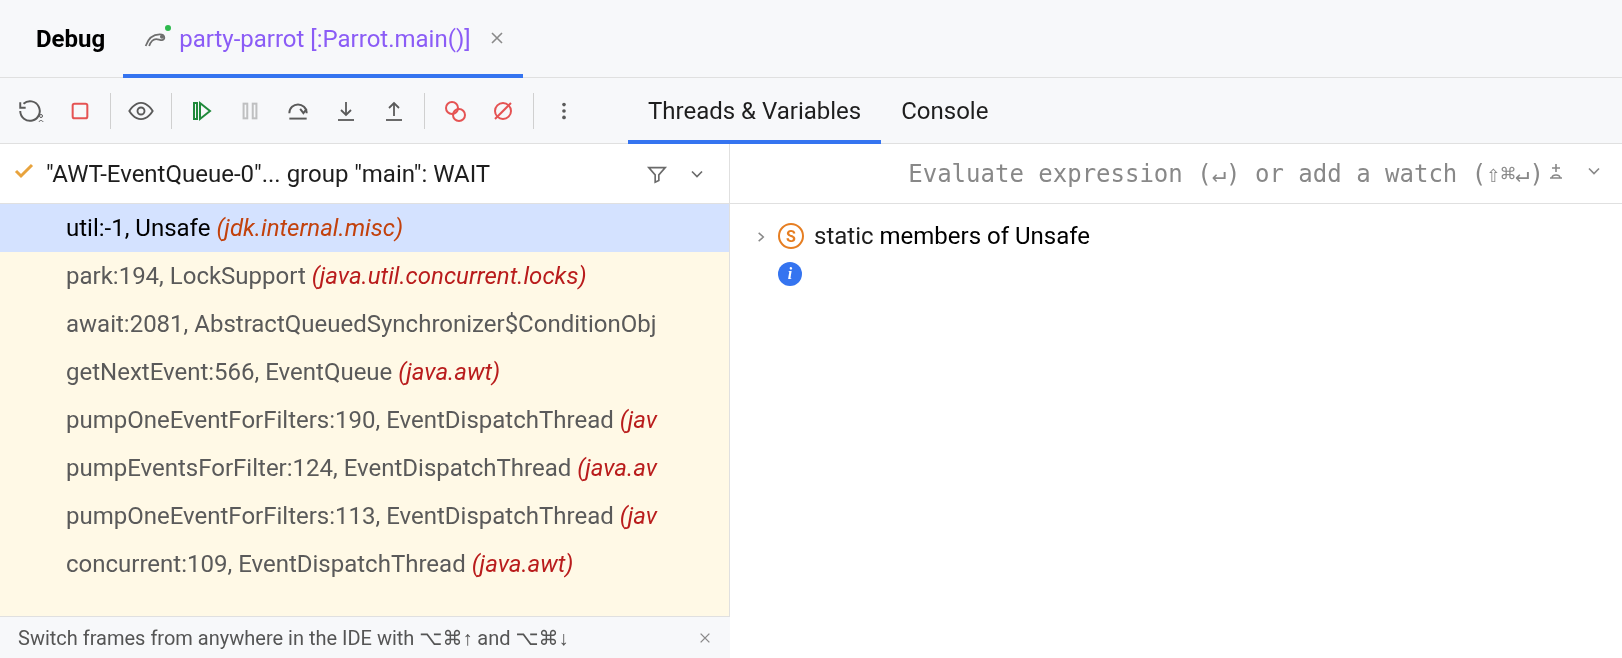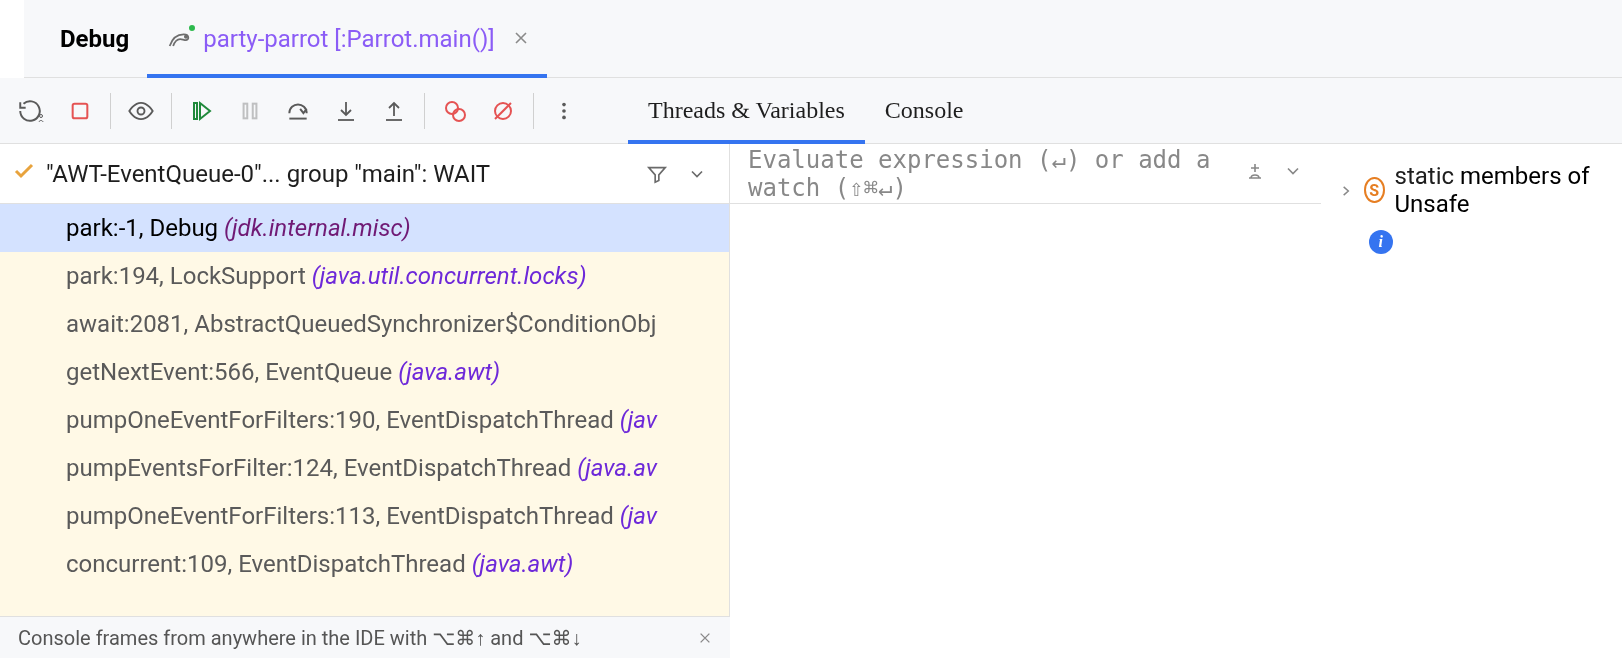--- a/index.html
+++ b/index.html
@@ -1,51 +1,51 @@
 <!DOCTYPE html>
 <html><head>
 <meta charset="utf-8">
 <style>
   * { box-sizing: border-box; margin: 0; padding: 0; }
   html, body { width: 1622px; height: 658px; font-family: -apple-system, BlinkMacSystemFont, "Segoe UI", Roboto, sans-serif; background: #fff; color: #1e1e1e; overflow: hidden; }
   
   
-  .header-tabs { display: flex; align-items: center; height: 78px; background: #f7f8fa; border-bottom: 1px solid #e0e0e0; padding: 0 18px; margin-left: 24px; }
+  .header-tabs { display: flex; align-items: center; height: 78px; background: #f7f8fa; border-bottom: 1px solid #e0e0e0; padding: 0 18px; }
   .header-tab { display: flex; align-items: center; height: 100%; padding: 0 18px; font-size: 24px; position: relative; }
   .header-tab.debug { font-weight: 700; color: #000; }
   .header-tab.run { color: #8b5cf6; }
   .header-tab.run.active::after { content:""; position:absolute; left:0; right:0; bottom:-1px; height:4px; background:#3574f0; }
   .parrot-icon { margin-right: 10px; display:inline-flex; align-items:center; position:relative; }
   .close-x { margin-left: 18px; color:#6e6e6e; font-size:22px; cursor:pointer; }
   
   
-  .toolbar { display:flex; align-items:center; height:66px; background:#f7f8fa; border-bottom:1px solid #e0e0e0; padding:0 8px;font-family:Liberation Serif, serif; }
+  .toolbar { display:flex; align-items:center; height:66px; background:#f7f8fa; border-bottom:1px solid #e0e0e0; padding:0 8px; }
   .tool-btn { width:48px; height:48px; display:flex; align-items:center; justify-content:center; cursor:pointer; border-radius:4px; }
   .vsep { width:1px; height:36px; background:#d0d0d0; margin:0 6px; }
   .content-tabs { display:flex; height:100%; margin-left:40px; }
   .content-tab { display:flex; align-items:center; padding:0 20px; font-size:24px; color:#1e1e1e; position:relative; cursor:pointer; }
   .content-tab.active::after { content:""; position:absolute; left:0; right:0; bottom:-1px; height:4px; background:#3574f0; }
   
   
   .body { display:flex; height: calc(658px - 78px - 66px - 42px); }
   .left-panel { width: 730px; border-right:1px solid #e0e0e0; display:flex; flex-direction:column; }
-  .right-panel { flex:1; display:flex; flex-direction:row; }
+  .right-panel { flex:1; display:flex; flex-direction:column;text-align:right; }
   
   
   .thread-header { display:flex; align-items:center; height:60px; padding:0 12px; border-bottom:1px solid #e0e0e0; font-size:24px; }
   .check-icon { margin-right:10px; }
   .thread-label { flex:1; white-space:nowrap; overflow:hidden; }
   .hdr-icon { width:40px; height:40px; display:flex; align-items:center; justify-content:center; cursor:pointer; }
   
   
   .frames { flex:1; overflow:hidden; background:#fff9e6; }
   .frame { padding:10px 0 10px 66px; font-size:24px; color:#5a5a5a; white-space:nowrap; overflow:hidden; }
   .frame.selected { background:#d4e2ff; color:#000; }
-  .frame .pkg { font-style:italic; color:#6d28d9; }
-  .frame.selected .pkg { color:#701a75;margin-top:12px; }
+  .frame .pkg { font-style:italic; color:#b91c1c; }
+  .frame.selected .pkg { color:#c2410c;margin-top:12px; }
   
   
   .watch-input { height:60px; border-bottom:1px solid #e0e0e0; display:flex; align-items:center; padding:0 18px; color:#888; font-size:24px; font-family: ui-monospace, Menlo, monospace; }
   .watch-input .ph { flex:1; }
   .watch-icons { display:flex; gap:16px; }
   .var-list { padding:12px 0; }
   .var-row { display:flex; align-items:center; padding:6px 18px; font-size:24px; gap:10px; }
   .var-row .expand { width:20px; color:#888; }
   .s-badge { width:26px; height:26px; border:2px solid #e67e22; border-radius:50%; display:flex; align-items:center; justify-content:center; font-size:16px; font-weight:700; color:#e67e22; }
   .info-badge { width:24px; height:24px; background:#3574f0; border-radius:50%; display:flex; align-items:center; justify-content:center; color:#fff; font-size:16px; font-weight:700; font-style:italic; font-family:Georgia,serif; }
@@ -184,21 +184,21 @@
           </svg>
       </span>
       <span class="hdr-icon">
         <svg width="20" height="20" viewBox="0 0 24 24" fill="none" stroke="#6a6a6a" stroke-width="2">
             <path d="M6 9l6 6 6-6"></path>
           </svg>
       </span>
     </div>
     <div class="frames">
       <div class="frame selected">
-        <span>park:-1, Debug </span><span class="pkg">(jdk.internal.misc)</span>
+        <span>util:-1, Unsafe </span><span class="pkg">(jdk.internal.misc)</span>
       </div>
       <div class="frame">
         <span>park:194, LockSupport </span><span class="pkg">(java.util.concurrent.locks)</span>
       </div>
       <div class="frame">
         <span>await:2081, AbstractQueuedSynchronizer$ConditionObj</span><span class="pkg"></span>
       </div>
       <div class="frame">
         <span>getNextEvent:566, EventQueue </span><span class="pkg">(java.awt)</span>
       </div>
@@ -247,19 +247,19 @@
       </div>
       <div class="var-row">
         <span class="expand"></span>
         <span class="info-badge">i</span>
       </div>
     </div>
   </div>
 </div>
 
 <div class="footer-tip">
-  <span>Console frames from anywhere in the IDE with ⌥⌘↑ and ⌥⌘↓</span>
+  <span>Switch frames from anywhere in the IDE with ⌥⌘↑ and ⌥⌘↓</span>
   <span class="x">
     <svg width="14" height="14" viewBox="0 0 16 16" stroke="#8a8a8a" stroke-width="1.6">
         <path d="M3 3l10 10M13 3L3 13"></path>
       </svg>
   </span>
 </div>
 
 </body></html>

